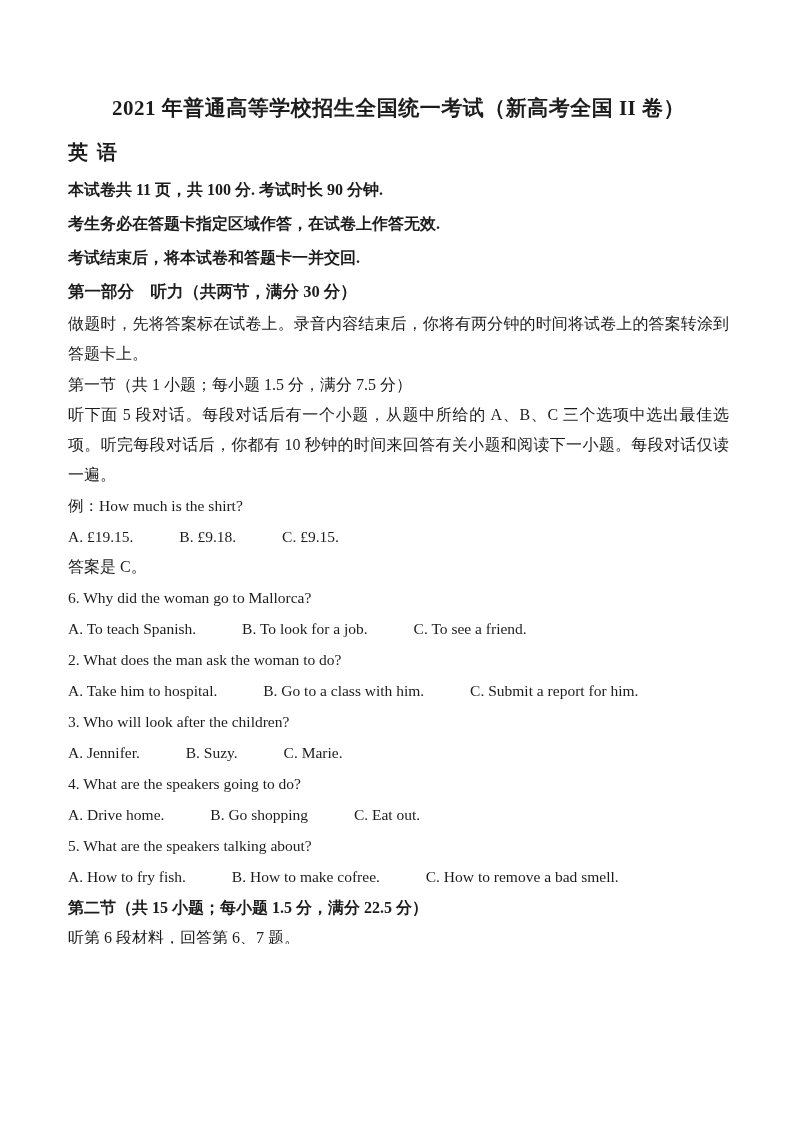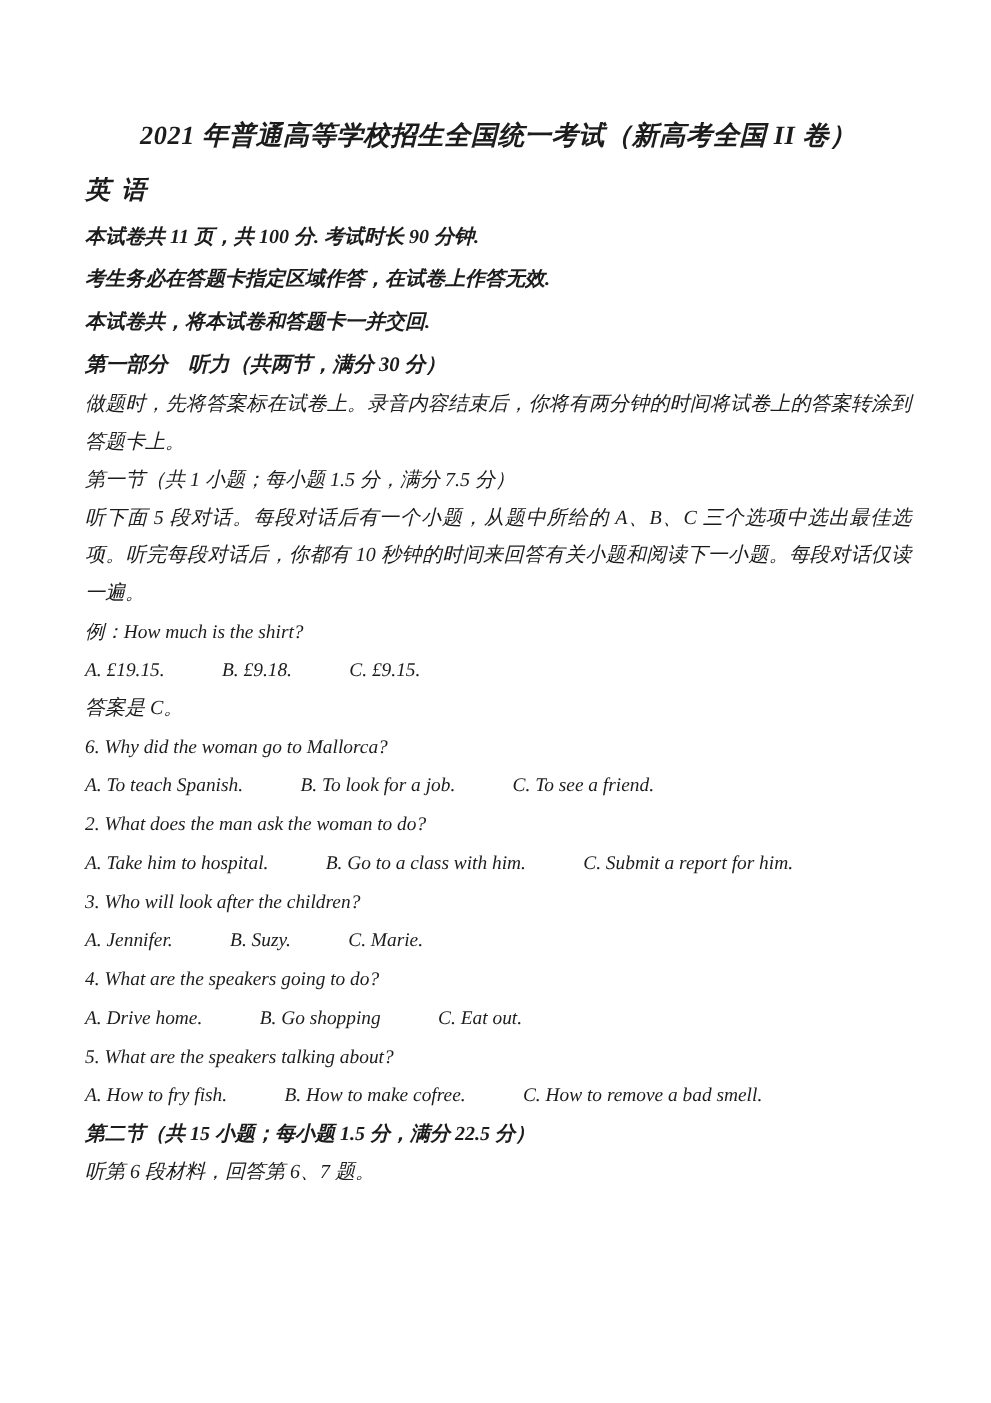--- a/index.html
+++ b/index.html
@@ -4,21 +4,20 @@
 <style>
   html, body { margin: 0; padding: 0; background: #ffffff; }
   .page {
     position: relative;
     width: 793px;
     height: 944px;
     background: #ffffff;
     overflow: hidden;
     font-family: "Liberation Serif", "DejaVu Serif", serif;
     color: #1c1c1c;
-    font-style: italic;
   }
   .content {
     padding: 93px 64px 0 68px;
   }
   .title {
     margin: 0;
     font-size: 21px;
     font-weight: bold;
     text-align: center;
     line-height: 30px;
@@ -59,21 +58,21 @@
 
 <div class="page">
   <div class="content">
 
     <h1 class="title">2021 年普通高等学校招生全国统一考试（新高考全国 II 卷）</h1>
     <h2 class="subject">英 语</h2>
 
     <div class="body">
       <p class="notice">本试卷共 11 页，共 100 分. 考试时长 90 分钟.</p>
       <p class="notice">考生务必在答题卡指定区域作答，在试卷上作答无效.</p>
-      <p class="notice">本试卷共，将本试卷和答题卡一并交回.</p>
+      <p class="notice">考试结束后，将本试卷和答题卡一并交回.</p>
 
       <p class="part-heading">第一部分　听力（共两节，满分 30 分）</p>
       <p class="para">做题时，先将答案标在试卷上。录音内容结束后，你将有两分钟的时间将试卷上的答案转涂到答题卡上。</p>
 
       <p class="section-heading">第一节（共 1 小题；每小题 1.5 分，满分 7.5 分）</p>
       <p class="para">听下面 5 段对话。每段对话后有一个小题，从题中所给的 A、B、C 三个选项中选出最佳选项。听完每段对话后，你都有 10 秒钟的时间来回答有关小题和阅读下一小题。每段对话仅读一遍。</p>
 
       <p class="en">例：How much is the shirt?</p>
       <p class="en opts">
         <span>A. £19.15.</span>

